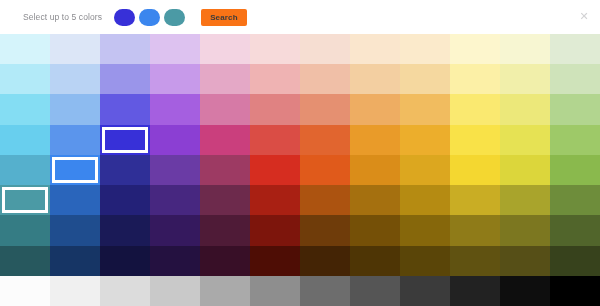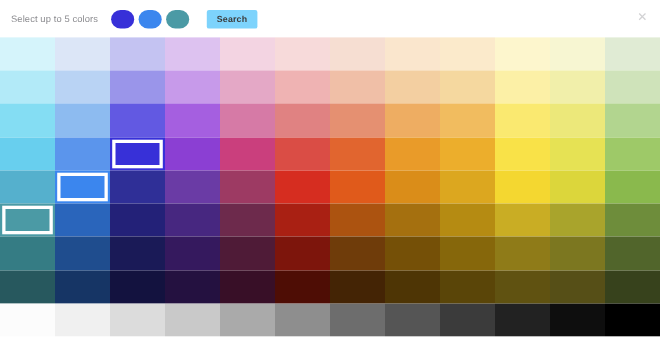--- a/index.html
+++ b/index.html
@@ -17,21 +17,21 @@
     background: #ffffff;
   }
 
   
   #header {
     position: absolute; left: 0; top: 0;
     width: 600px; height: 34px;
     background: #ffffff;
     display: flex;
     align-items: center;
-    padding-left: 10px;
+    padding-left: 23px;
   }
   #prompt-label {
     font-size: 8.5px;
     color: #8b8b8f;
     letter-spacing: .1px;
     white-space: nowrap;
     user-select: none;
   }
   #swatch-list {
     display: flex;
@@ -41,21 +41,21 @@
   }
   .swatch {
     width: 21px; height: 17px;
     border-radius: 9px;
     flex: 0 0 auto;
   }
   #search-button {
     margin-left: 16px;
     height: 17px;
     padding: 0 9px;
-    background: #7dd3fc;
+    background: #f97316;
     border: none;
     border-radius: 2px;
     font-family: "Liberation Sans", sans-serif;
     font-size: 8px;
     font-weight: bold;
     color: #3c3c3c;
     letter-spacing: .15px;
     line-height: 17px;
     cursor: pointer;
     white-space: nowrap;

